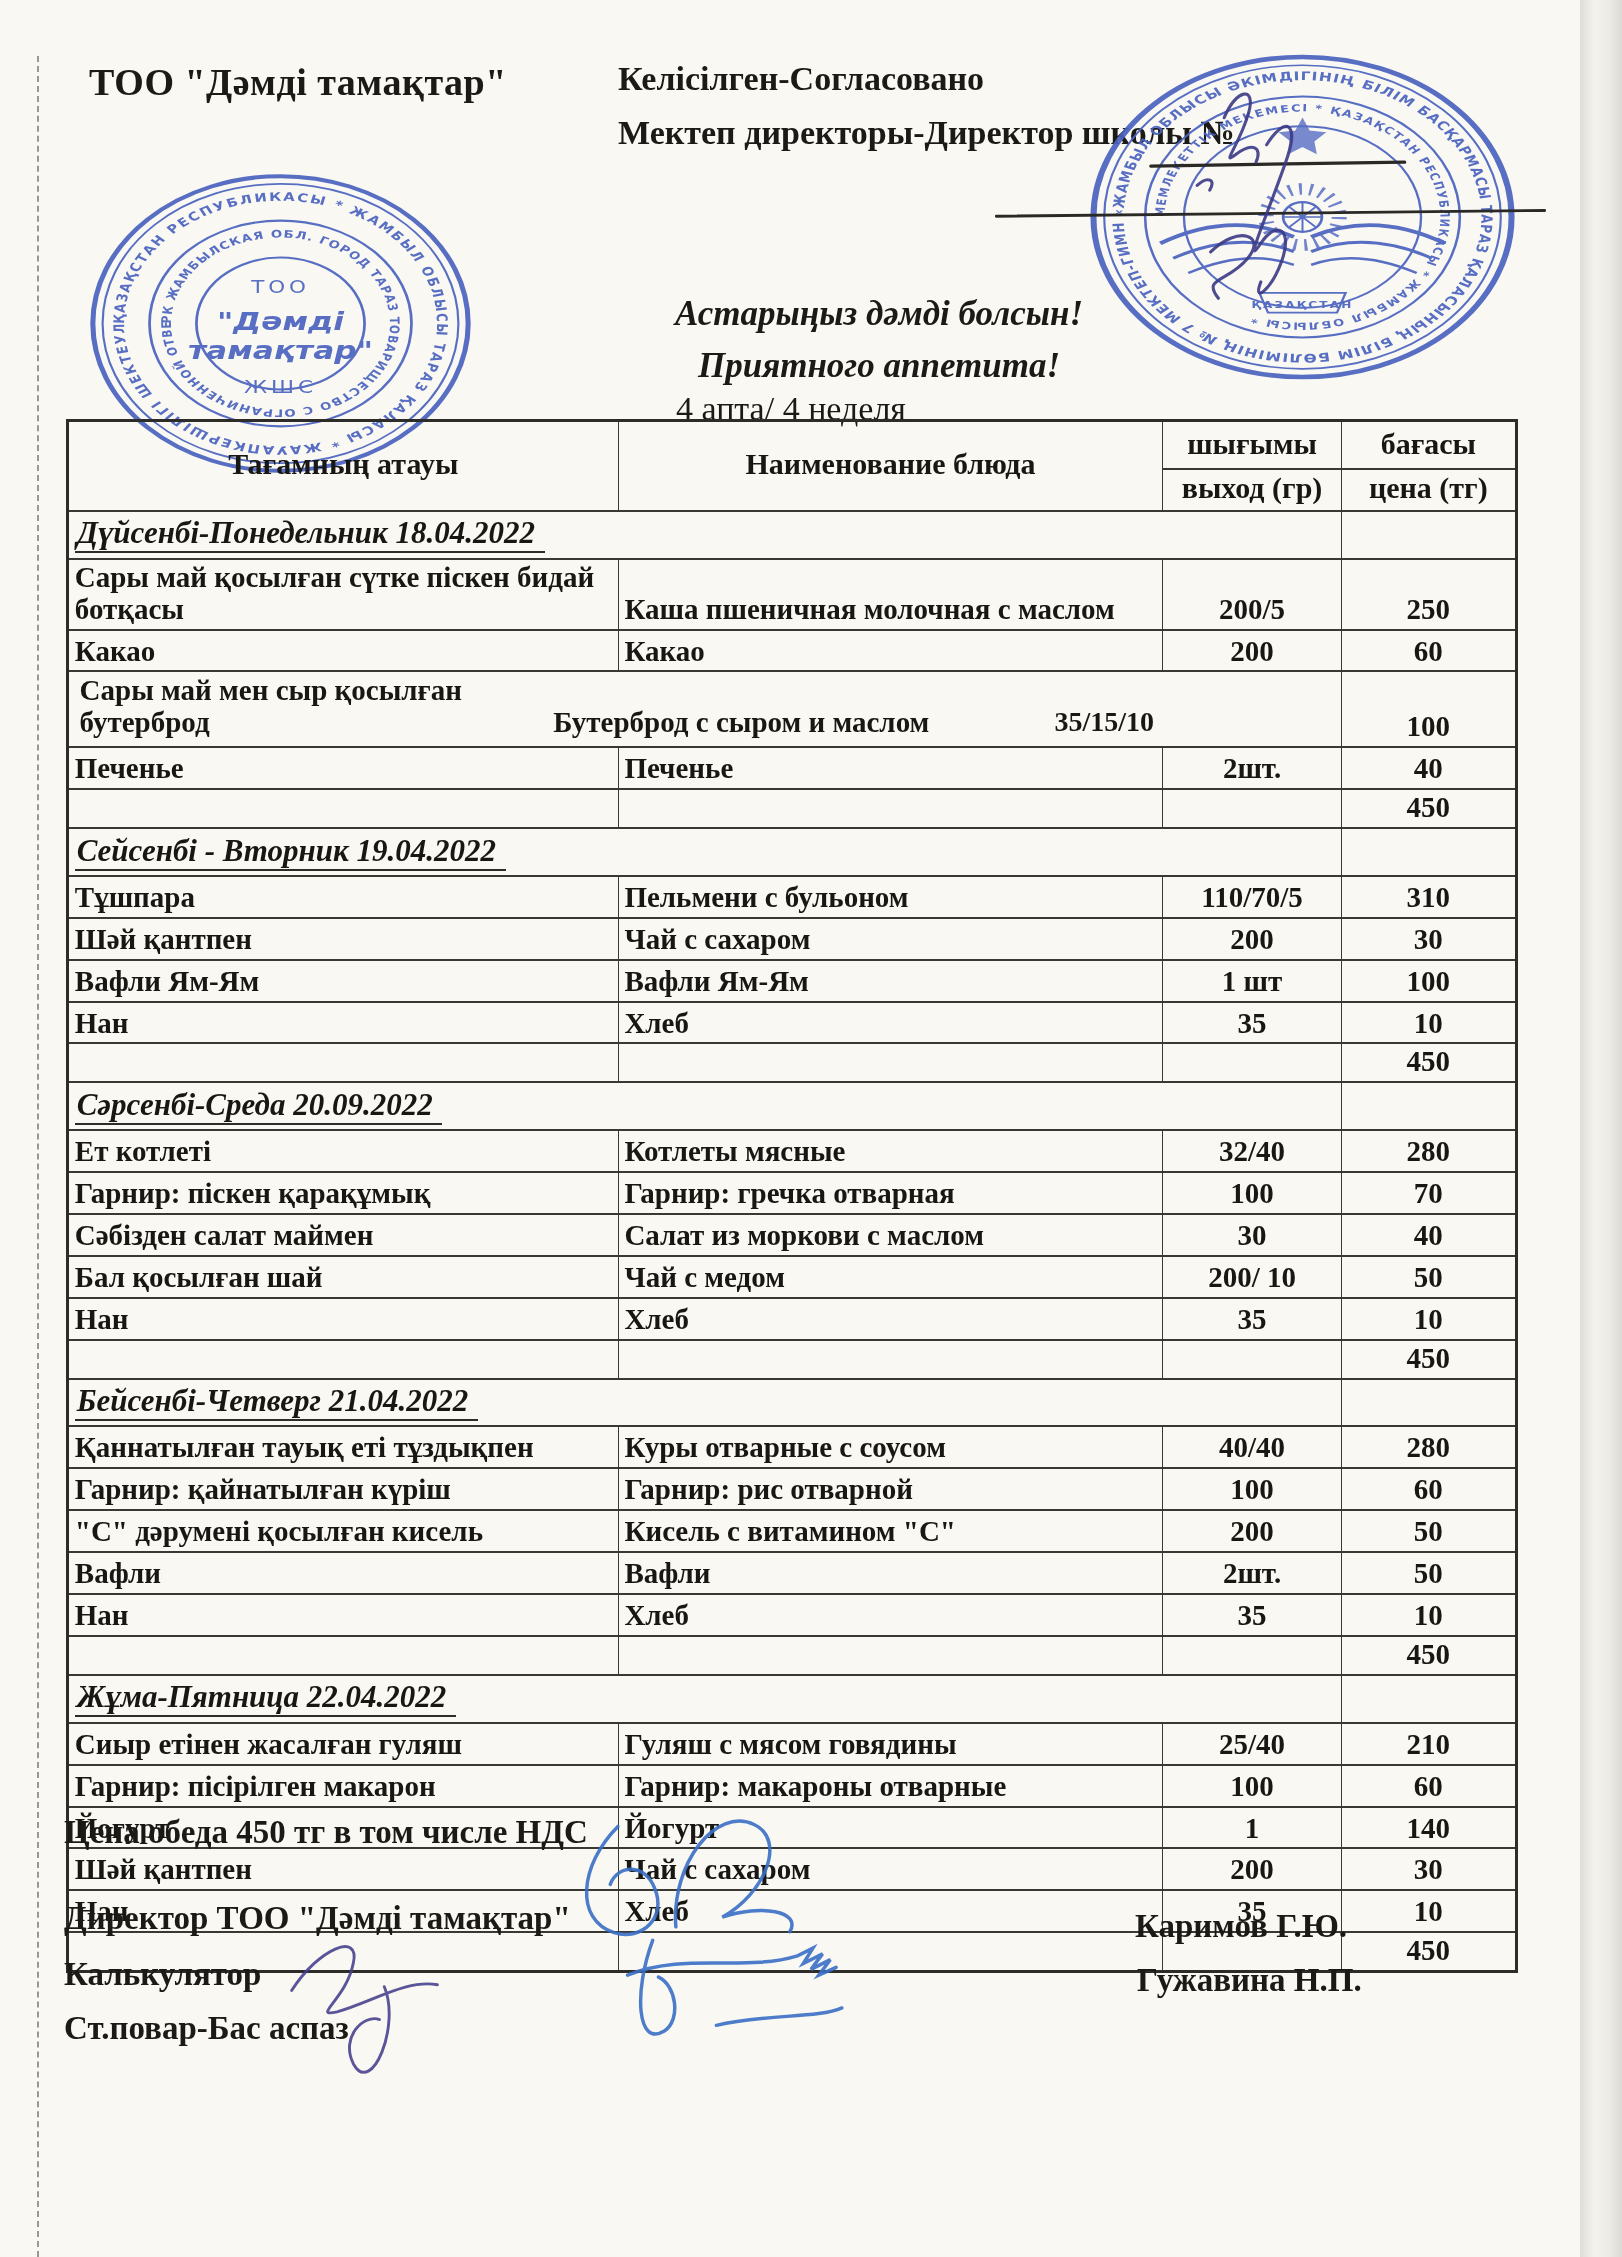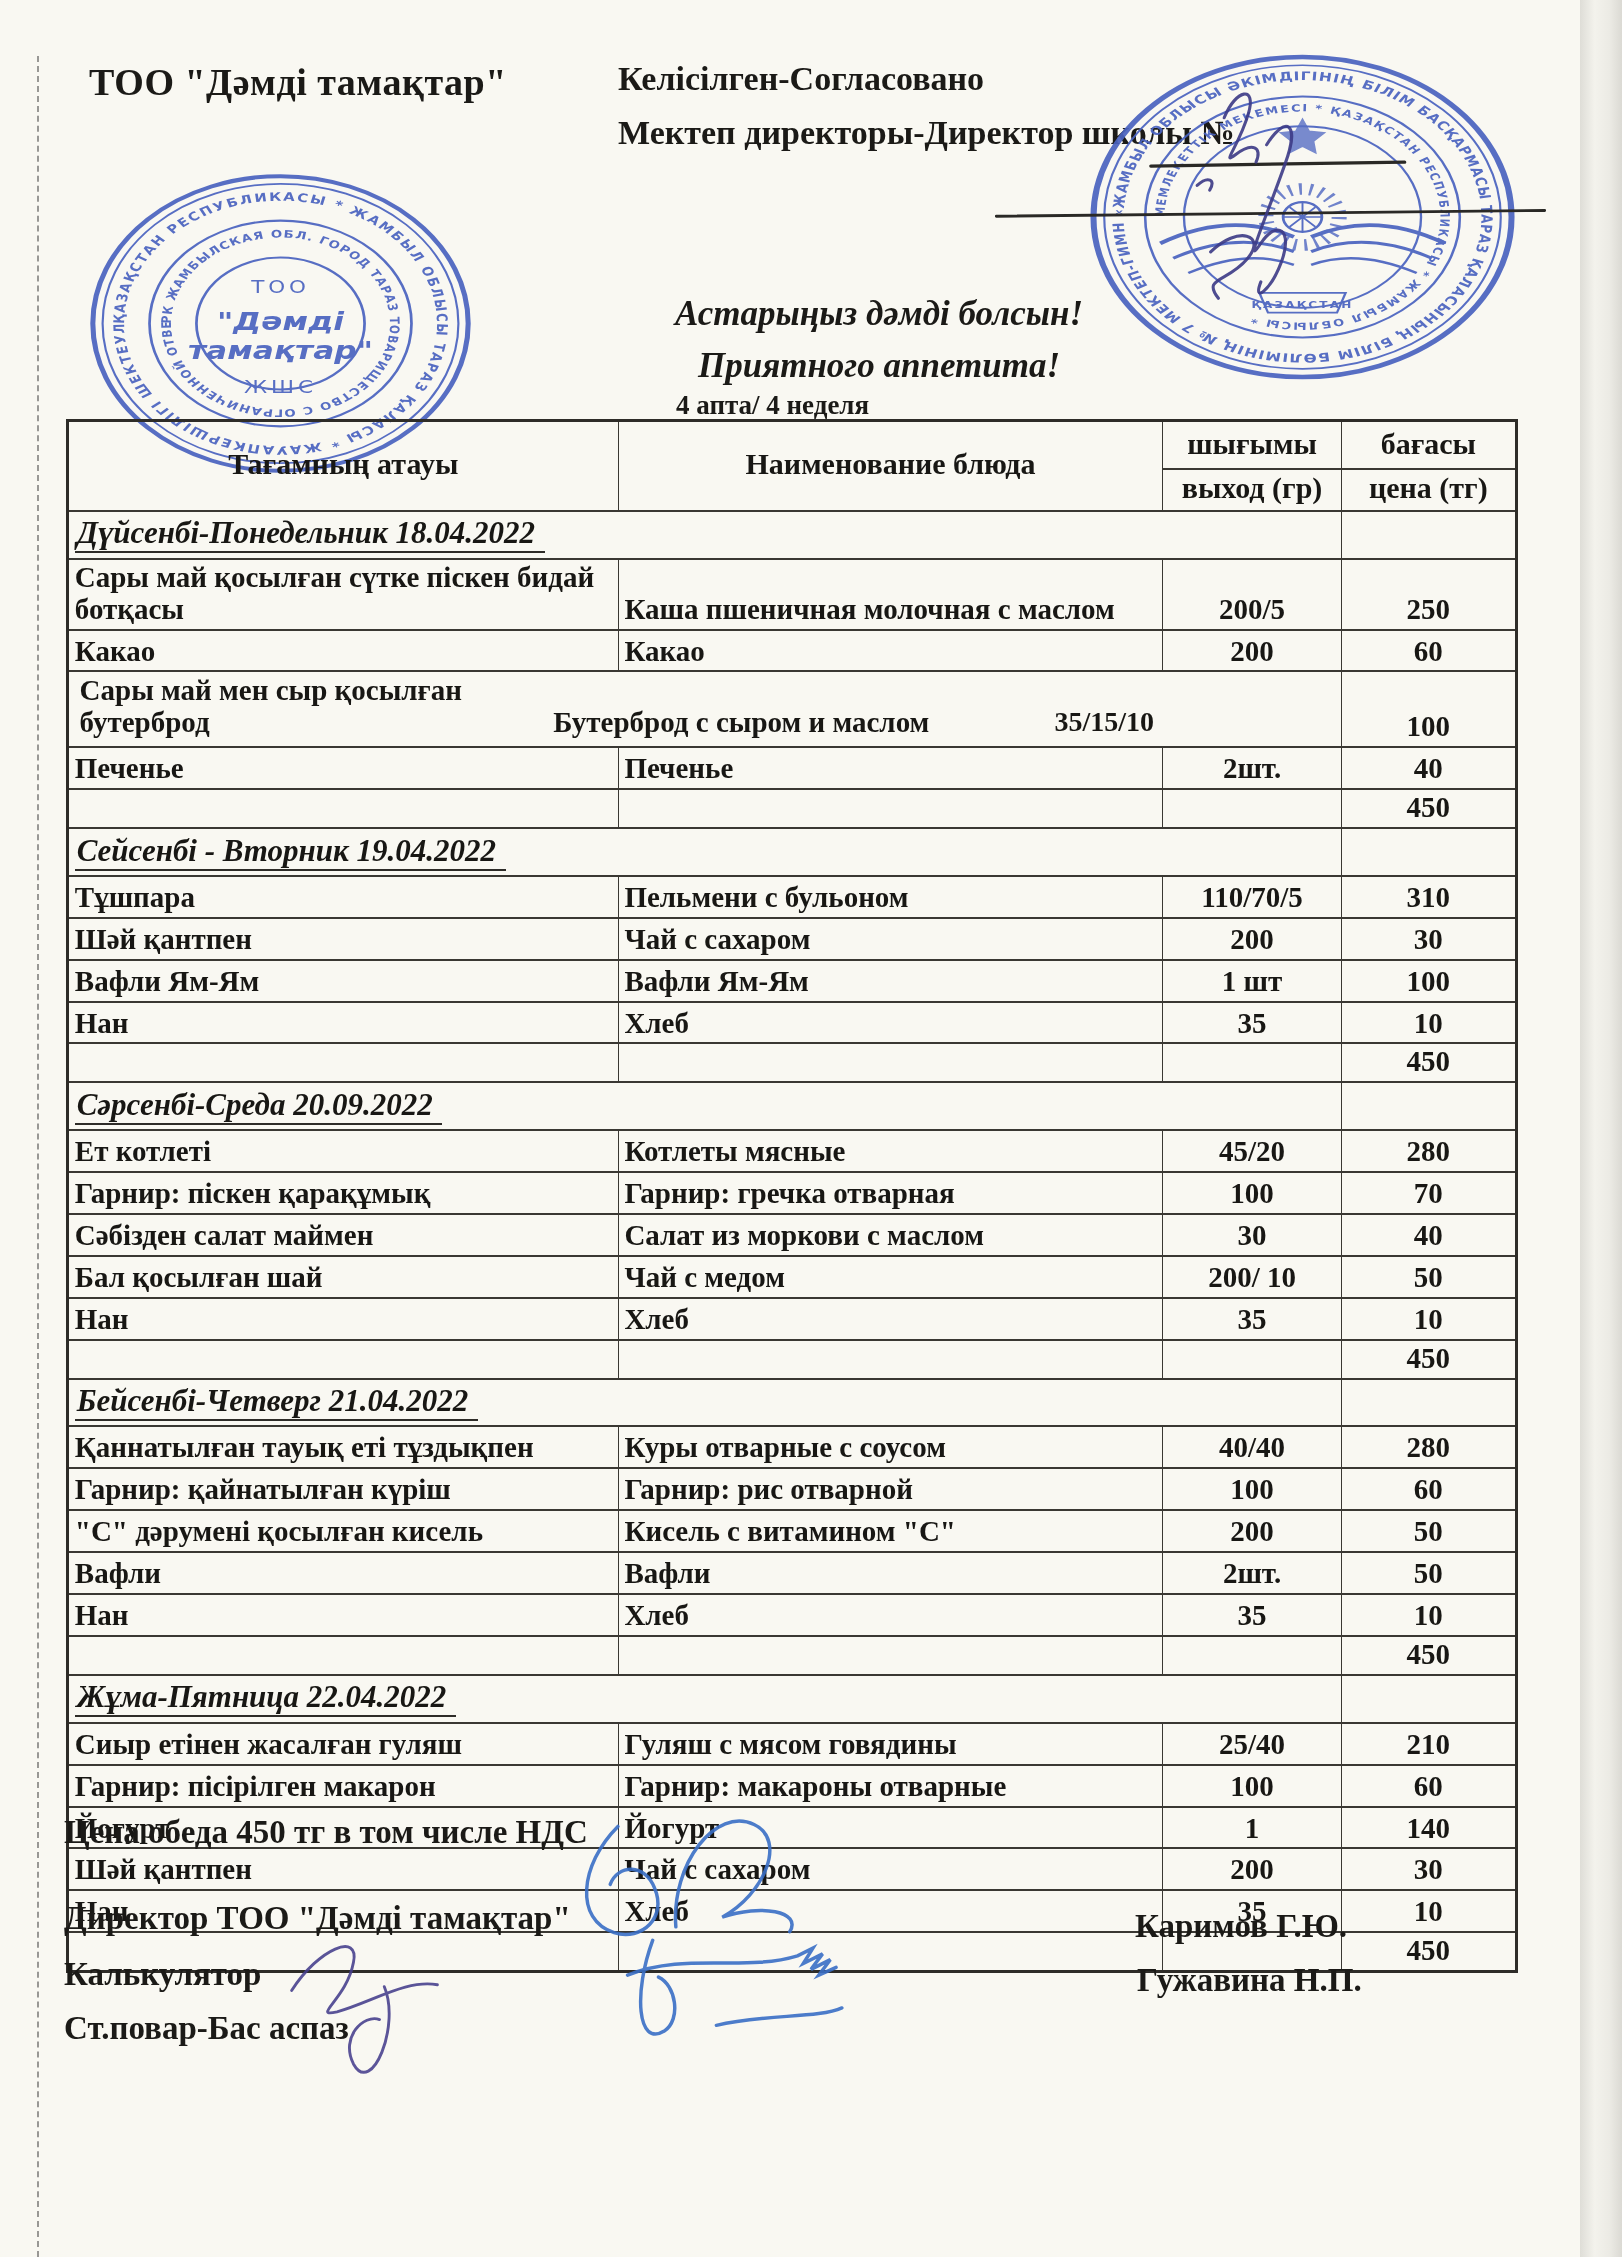--- a/index.html
+++ b/index.html
@@ -16,21 +16,21 @@
     background:linear-gradient(90deg,rgba(60,58,52,.14),rgba(60,58,52,.03) 35%,rgba(60,58,52,.07) 70%,rgba(60,58,52,.16));}
   .abs{position:absolute;}
   
   .company{left:89px;top:60px;font-size:38px;font-weight:bold;letter-spacing:0.5px;}
   .agreed1{left:618px;top:60px;font-size:34px;font-weight:bold;}
   .agreed2{left:618px;top:114px;font-size:34px;font-weight:bold;}
   .t-it{font-style:italic;font-weight:bold;}
   .title1{left:637px;top:243px;width:502px;text-align:center;font-size:35px;}
   .title2{left:628px;top:294px;width:502px;text-align:center;font-size:35px;}
   .title3{left:628px;top:346px;width:502px;text-align:center;font-size:35px;}
-  .week{left:676px;top:390px;font-size:27px;font-weight:bold;}
+  .week{left:676px;top:390px;font-size:34px;font-weight:normal;}
   
   table.menu{position:absolute;left:66px;top:419px;width:1452px;
     border-collapse:collapse;table-layout:fixed;border:3.9px solid #2e2c28;}
   table.menu th, table.menu td{
     border:1.9px solid #3a3833;border-top-width:2.9px;border-bottom-width:2.9px;
     font-weight:bold;font-size:29px;line-height:32px;color:#181714;
     padding:1px 5.8px 3.9px 5.8px;overflow:hidden;}
   table.menu thead th{text-align:center;vertical-align:middle;font-size:30px;}
   tr.hrow1 th{height:41px;} tr.hrow2 th{height:35px;}
   tr.day-row td{height:41px;vertical-align:middle;}
@@ -232,21 +232,21 @@
     </tr>
 
     <tr class="day-row">
       <td colspan="3"><span class="day-title">Сәрсенбі-Среда 20.09.2022</span></td>
       <td></td>
     </tr>
 
     <tr class="item-row">
       <td class="c-kk">Ет котлеті</td>
       <td class="c-ru">Котлеты мясные</td>
-      <td class="c-out">45/20</td>
+      <td class="c-out">32/40</td>
       <td class="c-price">280</td>
     </tr>
 
     <tr class="item-row">
       <td class="c-kk">Гарнир: піскен қарақұмық</td>
       <td class="c-ru">Гарнир: гречка отварная</td>
       <td class="c-out">100</td>
       <td class="c-price">70</td>
     </tr>
 

